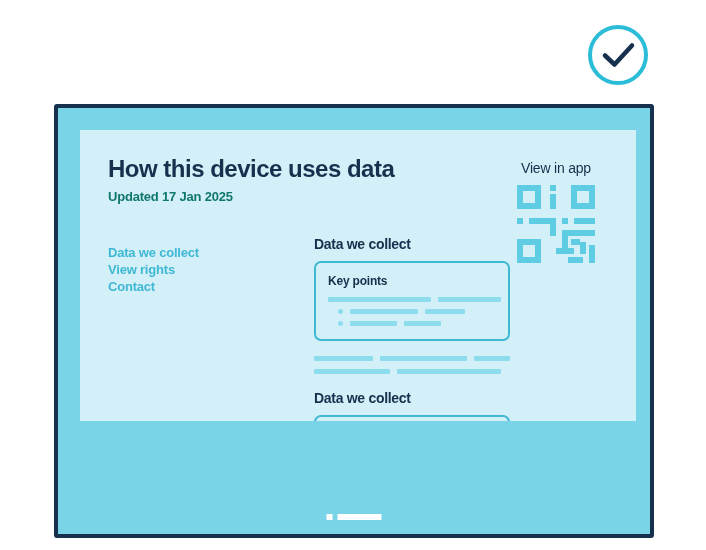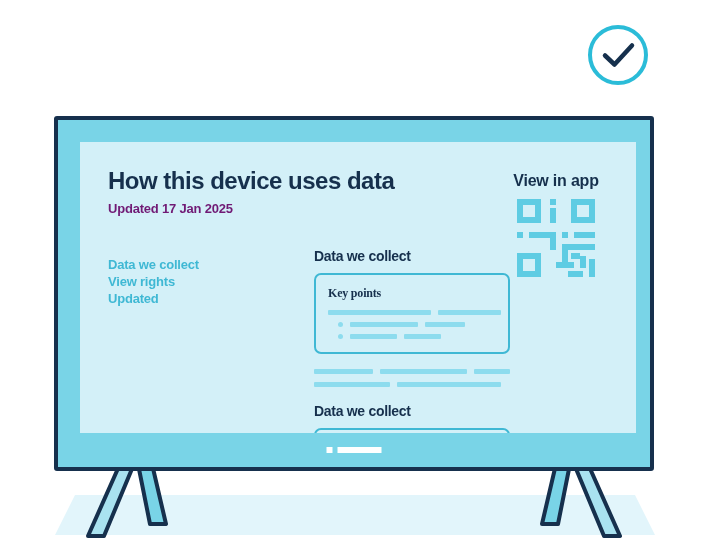--- a/index.html
+++ b/index.html
@@ -39,23 +39,23 @@
     left: 54px;
     top: 462px;
     width: 600px;
     height: 80px;
   }
 
   
   #tv-body {
     position: absolute;
     left: 54px;
-    top: 116px;
+    top: 104px;
     width: 600px;
-    height: 355px;
+    height: 434px;
     box-sizing: border-box;
     background: #79d4e7;
     border: 4px solid #16304d;
     border-radius: 3px;
   }
   #tv-screen {
     position: absolute;
     left: 22px;
     top: 22px;
     width: 556px;
@@ -95,21 +95,21 @@
     font-size: 24px;
     font-weight: bold;
     color: #16304d;
     letter-spacing: -0.5px;
     margin: 0;
     line-height: 1.1;
   }
   .page-subtitle {
     font-size: 13px;
     font-weight: bold;
-    color: #701a75;
+    color: #0f766e;
     margin: 7px 0 0 0;
     letter-spacing: -0.2px;
   }
 
   .nav-list {
     position: absolute;
     left: 28px;
     top: 114px;
     width: 180px;
   }
@@ -126,22 +126,22 @@
 
   
   .app-rail {
     position: absolute;
     right: 28px;
     top: 30px;
     width: 104px;
     text-align: center;
   }
   .app-rail-label {
-    font-size: 16px;
-    font-weight: bold;
+    font-size: 14px;
+    font-weight: normal;
     color: #16304d;
     letter-spacing: -0.2px;
     white-space: nowrap;
   }
   .qr-wrap {
     margin-top: 9px;
     display: flex;
     justify-content: center;
   }
 
@@ -158,21 +158,20 @@
     color: #16304d;
     letter-spacing: -0.3px;
     margin: 0 0 9px 0;
   }
   .keypoints-card {
     box-sizing: border-box;
     border: 2px solid #3fb8d4;
     border-radius: 7px;
     padding: 11px 4px 13px 12px;
     background: transparent;
-    font-family: Liberation Serif, serif;
   }
   .card-title {
     font-size: 12px;
     font-weight: bold;
     color: #16304d;
     letter-spacing: -0.2px;
     margin: 0 0 9px 0;
   }
 
   .line-row {
@@ -228,21 +227,21 @@
 
   <div id="tv-screen">
     <div class="screen-inner">
 
       <h1 class="page-title">How this device uses data</h1>
       <p class="page-subtitle">Updated 17 Jan 2025</p>
 
       <nav class="nav-list">
         <a class="nav-link">Data we collect</a>
         <a class="nav-link">View rights</a>
-        <a class="nav-link">Updated</a>
+        <a class="nav-link">Contact</a>
       </nav>
 
       <div class="app-rail">
         <div class="app-rail-label">View in app</div>
         <div class="qr-wrap">
           <svg width="78" height="78" viewBox="0 0 26 26" xmlns="http://www.w3.org/2000/svg" shape-rendering="crispEdges">
             <g fill="#5ecce3">
 
               <path d="M0 0h8v8H0z M2 2h4v4H2z" fill-rule="evenodd"></path>
 

